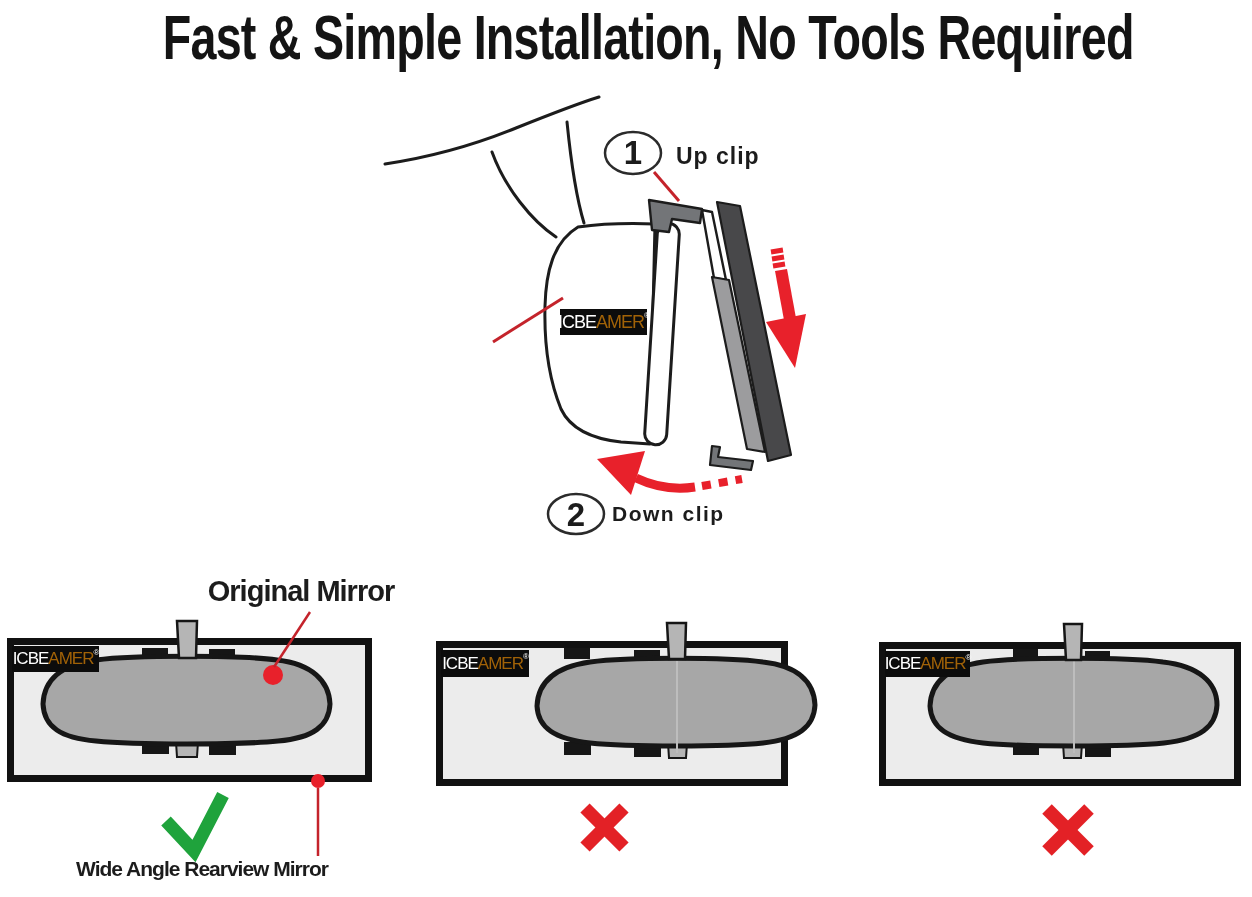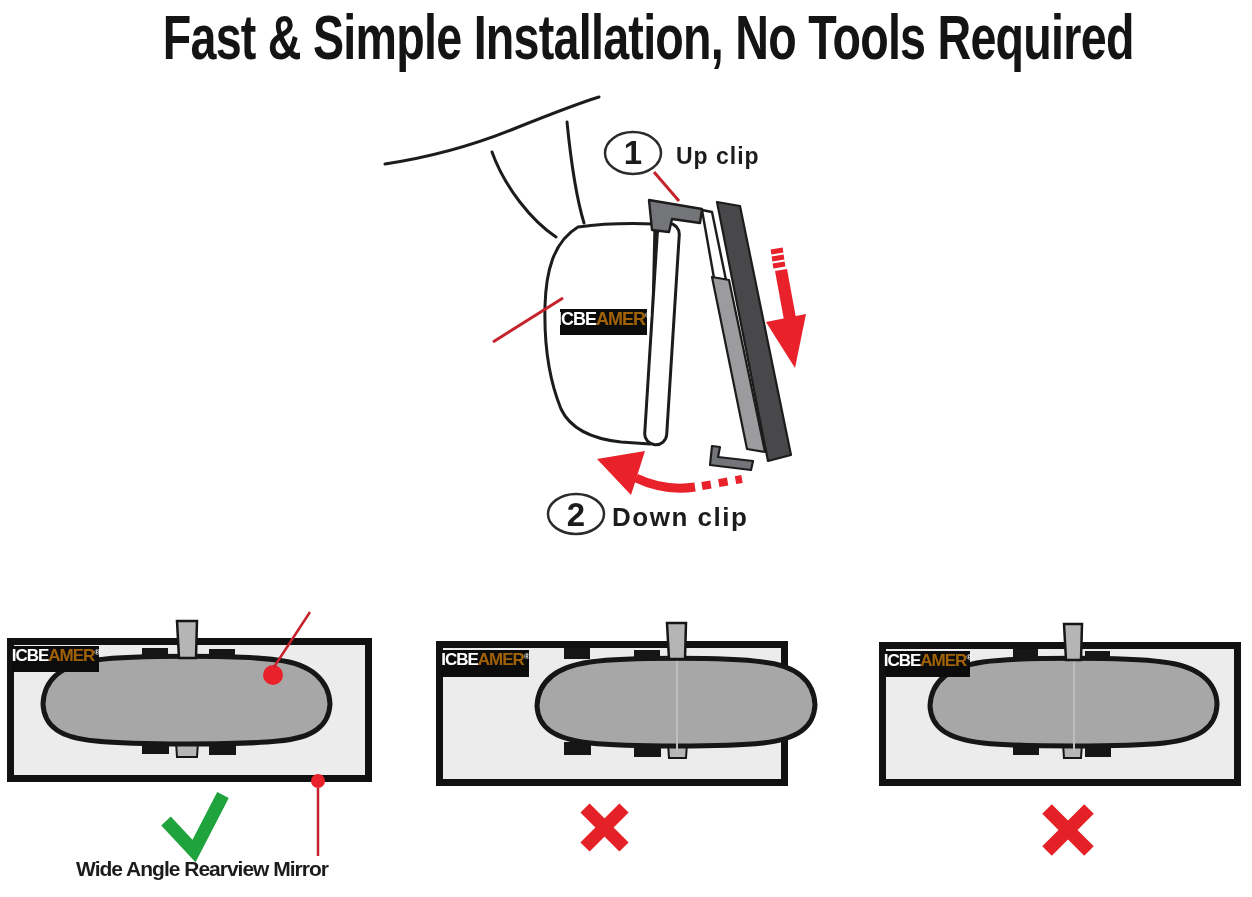--- a/index.html
+++ b/index.html
@@ -11,28 +11,28 @@
     position:absolute; top:1px; left:0; width:100%; text-align:center;
     font-size:63px; line-height:72px; font-weight:bold; color:#141414;
     letter-spacing:-1px; white-space:nowrap;
     transform:scaleX(0.74); transform-origin:50% 0;
   }
   svg.art { position:absolute; left:0; top:0; }
   .lbl { position:absolute; font-weight:bold; color:#1c1c1c; }
   #lbl-step1 { left:676px; top:143px; font-size:23px; letter-spacing:1px; }
   #num1 { left:605px; top:134px; width:56px; text-align:center; font-size:33px; }
   #num2 { left:548px; top:496px; width:56px; text-align:center; font-size:33px; }
-  #lbl-step2 { left:612px; top:502px; font-size:26px; letter-spacing:1.5px; }
+  #lbl-step2 { left:612px; top:502px; font-size:21px; letter-spacing:1.5px; }
   #lbl-orm { left:420px; top:335px; font-size:20px; line-height:18px; letter-spacing:1.5px; white-space:pre-line; }
   #lbl-origmirror { left:198px; top:575px; width:206px; text-align:center; font-size:29px; letter-spacing:-1px; white-space:nowrap; }
   #lbl-wideangle { left:3px; top:857px; width:398px; text-align:center; font-size:21px; letter-spacing:-1px; white-space:nowrap; }
   .logo {
     position:absolute; background:#0c0c0c; color:#fff;
-    display:flex; justify-content:center;
-    font-weight:bold; letter-spacing:-1px; white-space:nowrap;
+    display:flex; align-items:center; justify-content:center;
+    font-weight:normal; letter-spacing:-1px; white-space:nowrap;
   }
   .logo .lg2 { color:#a16207; }
   .logo .lgr { font-size:8px; align-self:flex-start; margin-top:2px; color:#fff; }
   #logo-mid    { left:560px; top:309px; width:87px; height:26px; font-size:18px; }
   #logo-p1     { left:12px;  top:646px; width:87px; height:26px; font-size:17px; }
   #logo-p2     { left:441px; top:650px; width:88px; height:27px; font-size:17px; }
   #logo-p3     { left:885px; top:651px; width:85px; height:26px; font-size:17px; }
 </style>
 </head>
 <body>
@@ -150,20 +150,21 @@
         <line x1="1047" y1="809" x2="1089" y2="851"></line>
         <line x1="1089" y1="809" x2="1047" y2="851"></line>
       </g>
     </g>
   </svg>
 
   <div class="lbl" id="num1">1</div>
   <div class="lbl" id="lbl-step1">Up clip</div>
   <div class="lbl" id="num2">2</div>
   <div class="lbl" id="lbl-step2">Down clip</div>
+  <div class="lbl" id="lbl-origmirror">Original Mirror</div>
   <div class="lbl" id="lbl-wideangle">Wide Angle Rearview Mirror</div>
 
   <div class="logo" id="logo-mid">
     <span class="lg1">ICBE</span>
       <span class="lg2">AMER</span>
       <span class="lgr">®</span>
   </div>
   <div class="logo" id="logo-p1">
     <span class="lg1">ICBE</span>
       <span class="lg2">AMER</span>

